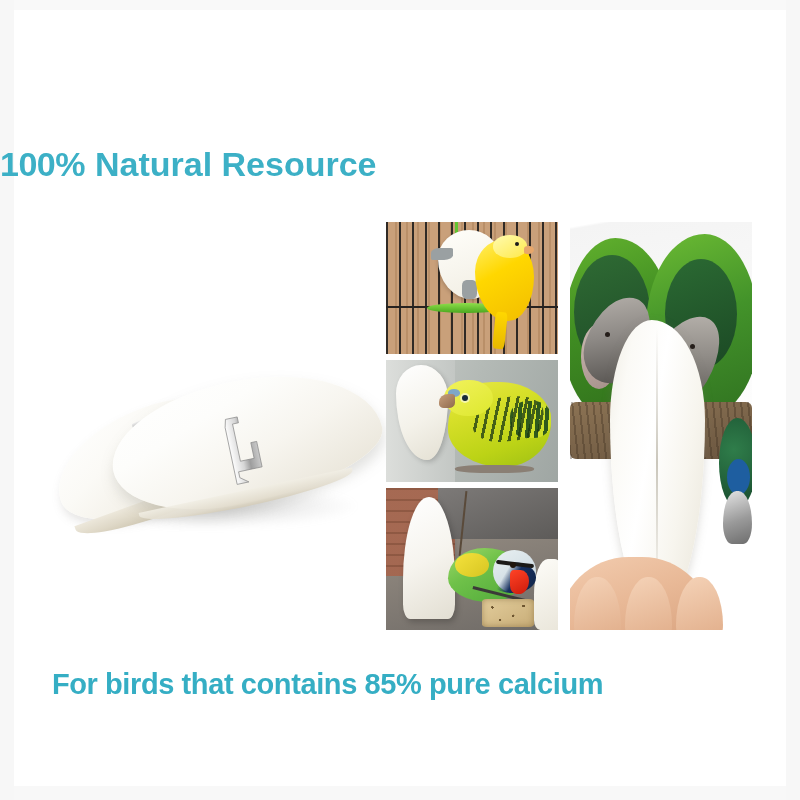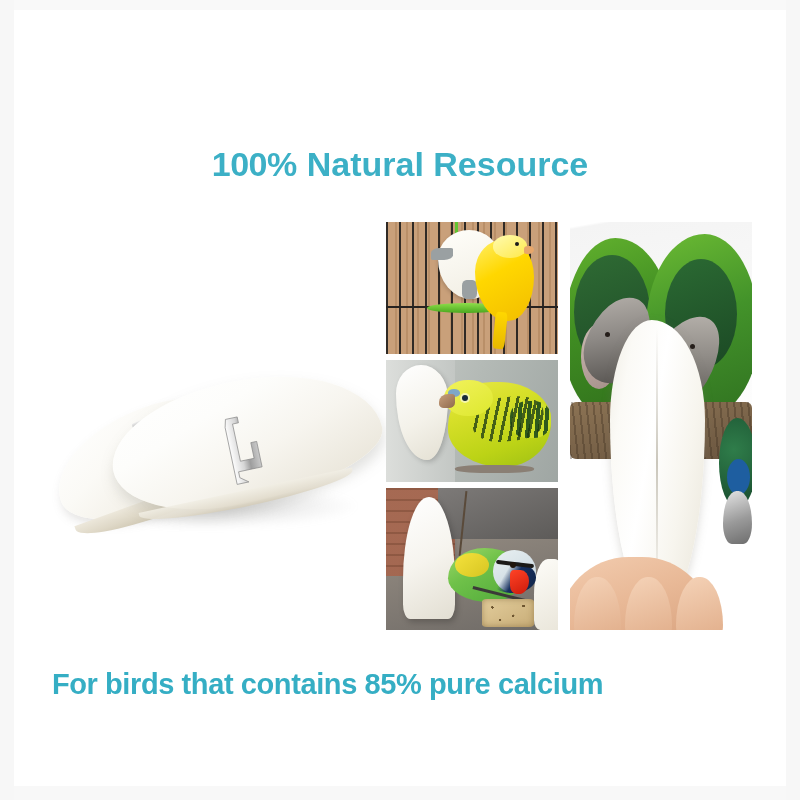--- a/index.html
+++ b/index.html
@@ -32,21 +32,20 @@
     text-align:center;
     font-size:50px;
     font-weight:bold;
     letter-spacing:-0.5px;
     color:#1a77c8;
     text-shadow:1.5px 2px 0 rgba(40,55,70,0.38);
     white-space:nowrap;
   }
   .subtitle{
     position:absolute;left:0;top:145px;width:800px;
-    text-align:center;
     font-size:34px;
     white-space:nowrap;
     color:#3cb0c6;
   }
   .subtitle .pct{font-weight:bold;letter-spacing:-0.5px;}
   .subtitle .nat{font-weight:bold;margin-left:10px;letter-spacing:0px;}
   .footline{
     position:absolute;left:0;top:668px;width:655px;
     text-align:center;
     font-size:29px;

